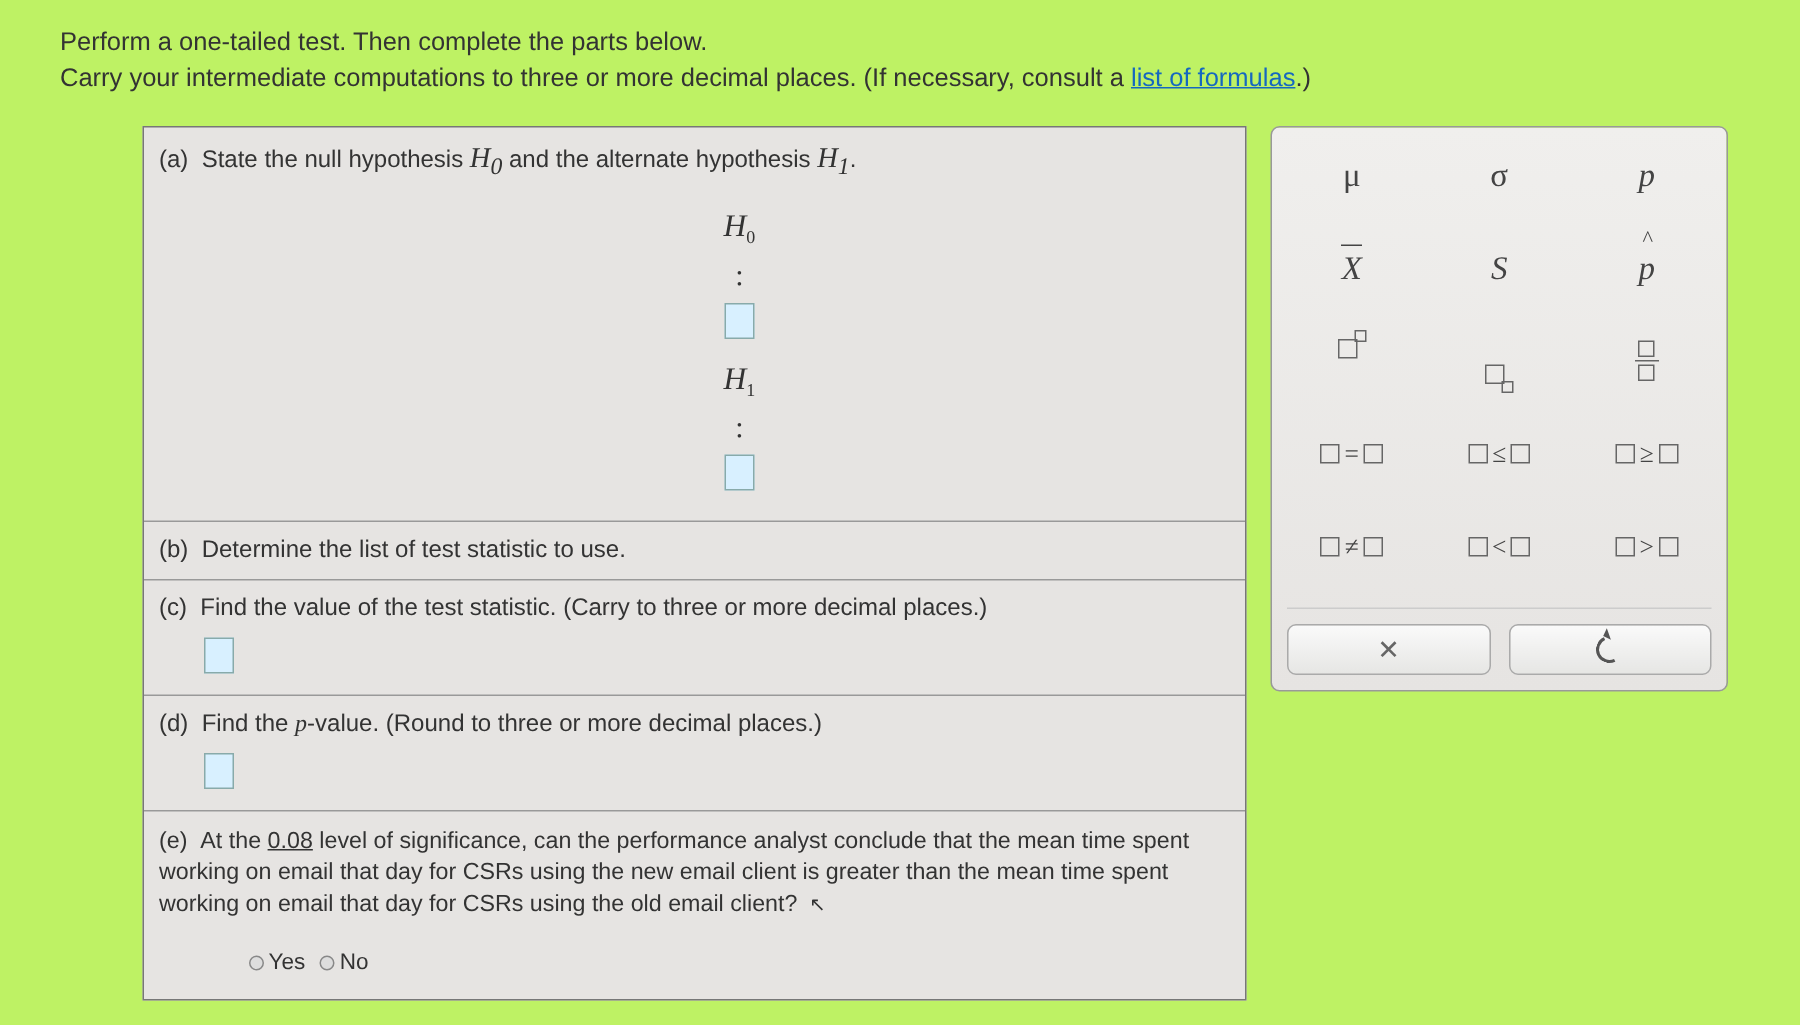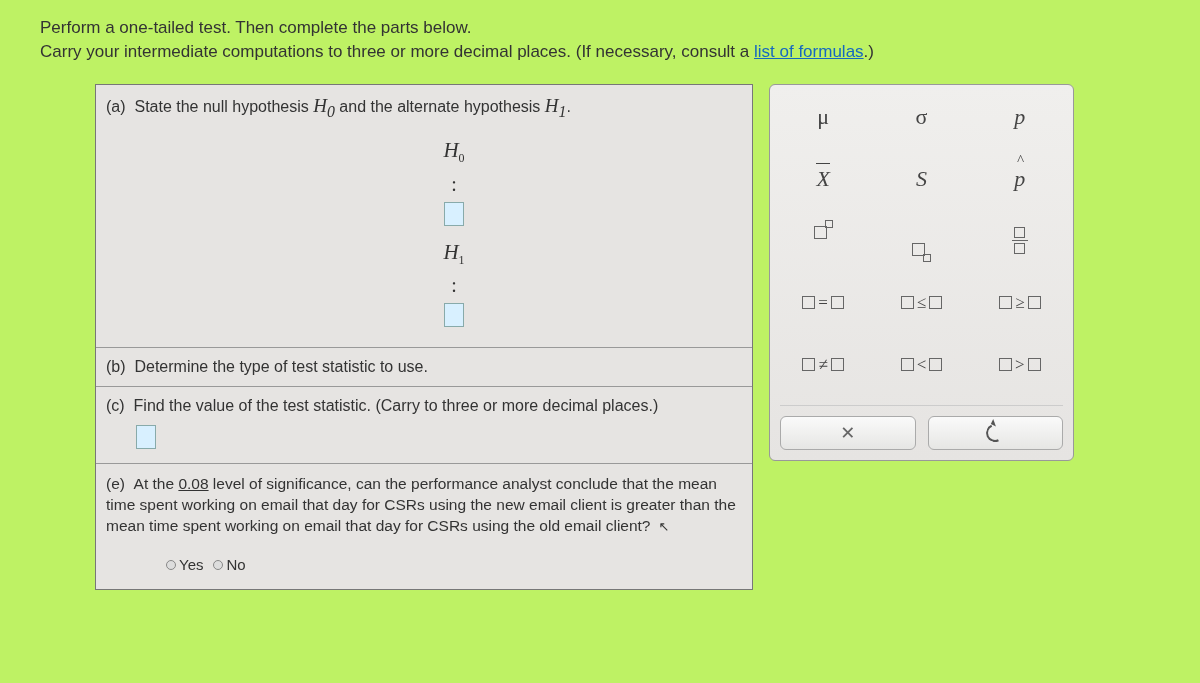--- a/index.html
+++ b/index.html
@@ -19,21 +19,21 @@
     background: #bef264;
     padding: 16px 40px 30px 40px;
     min-height: 100%;
   }
   .instructions { color: #333; font-size: 17px; line-height: 1.4; margin-bottom: 20px; }
   .instructions a { color: #1568c0; text-decoration: underline; }
   .content-row { display: flex; gap: 16px; align-items: flex-start; padding-left: 55px; }
   .problem-box {
     border: 1px solid #777;
     background: #e6e4e2;
-    width: 658px;
+    width: 736px;
   }
   .section { border-bottom: 1px solid #999; padding: 10px 10px; position: relative; }
   .section:last-child { border-bottom: none; }
   .sec-label { display: inline; color:#333; }
   .math-line { margin: 18px 0 6px 60px; font-style: italic; font-family: "Times New Roman", serif; font-size: 20px; display:flex; align-items:center; gap:6px;flex-direction:column;}
   .math-line sub { font-size: 12px; font-style: normal; }
   .box-input {
     display: inline-block;
     width: 20px; height: 24px;
     border: 1px solid #8aa;
@@ -158,29 +158,34 @@
       </div>
       <div class="math-line" style="margin-top:14px; margin-bottom:10px;">
         <span class="times italic" style="font-size:21px;text-align:right;">H<sub style="font-style:normal;">1</sub></span>
         <span style="font-style:normal;">:</span>
         <span class="box-input"></span>
       </div>
     </div>
 
     <div class="section">
       <span class="sec-label">(b)</span>
-      &nbsp;<span>Determine the type of test statistic to use.</span>
+      &nbsp;<span>Determine the list of test statistic to use.</span>
     </div>
 
     <div class="section">
       <span class="sec-label">(c)</span>
       &nbsp;<span>Find the value of the test statistic. (Carry to three or more decimal places.)</span>
       <div><span class="box-input indent"></span></div>
     </div>
 
+    <div class="section">
+      <span class="sec-label">(d)</span>
+      &nbsp;<span>Find the </span><span class="times italic">p</span><span>-value. (Round to three or more decimal places.)</span>
+      <div><span class="box-input indent"></span></div>
+    </div>
 
     <div class="section sec-e">
       <span class="sec-label">(e)</span>
       &nbsp;<span>At the </span><span class="u10">0.08</span><span> level of significance, can the performance analyst conclude that the mean time spent working on email that day for CSRs using the new email client is greater than the mean time spent working on email that day for CSRs using the old email client?</span>
       <span class="cursor">&nbsp;↖</span>
       <div class="radio-row">
         <div class="radio-item">
               <span class="radio-dot"></span>
               <span>Yes</span>
             </div>

